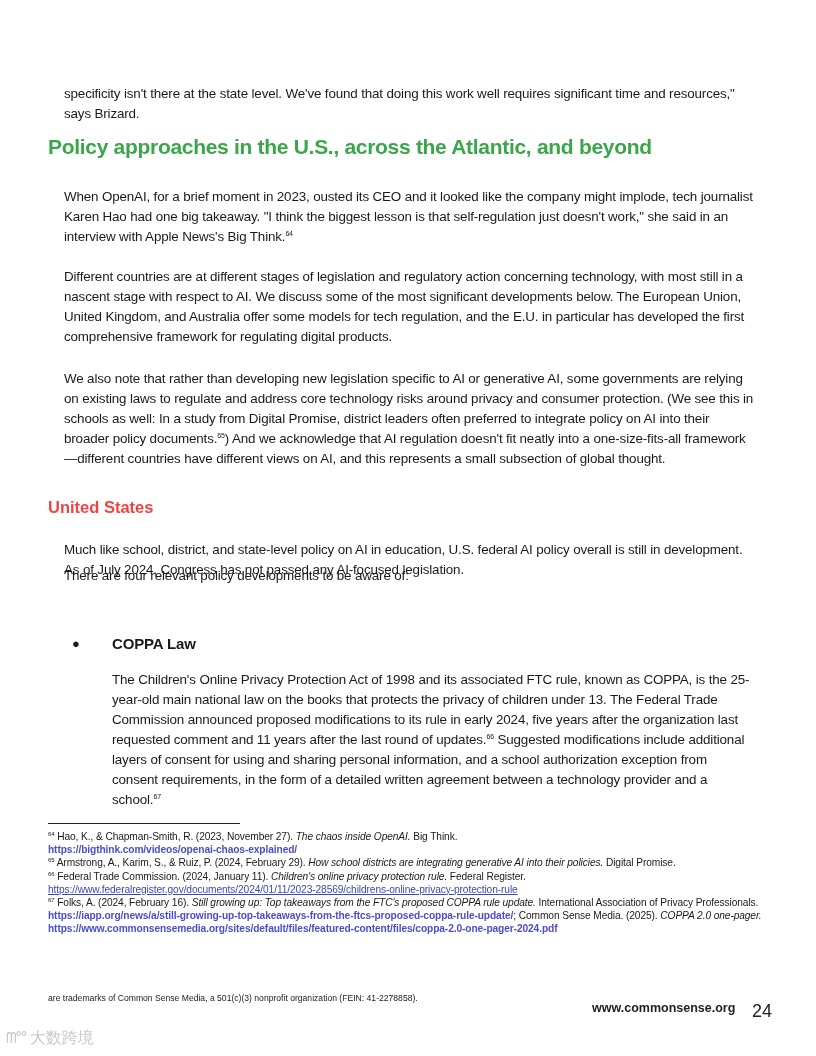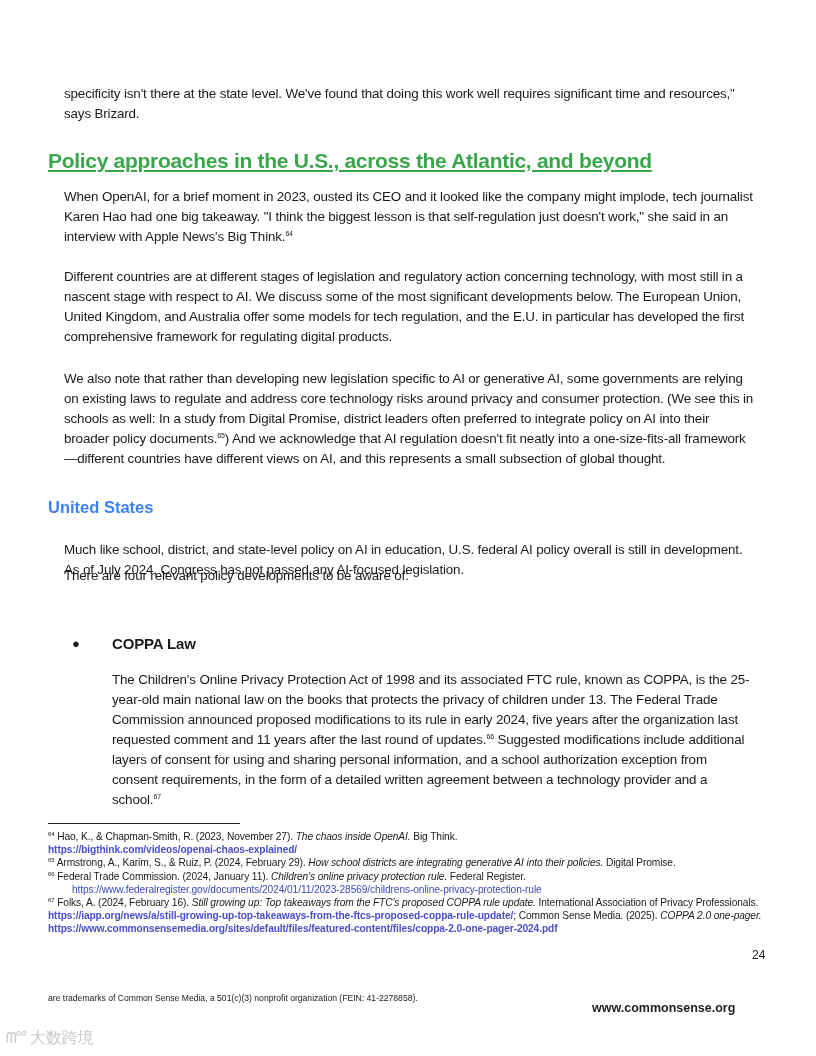--- a/index.html
+++ b/index.html
@@ -6,48 +6,47 @@
     body {
       width: 816px; height: 1056px; position: relative; overflow: hidden;
       font-family: "Liberation Sans", "DejaVu Sans", sans-serif;
       color: #1a1a1a;
     }
     .page { position: absolute; left: 48px; top: 0; width: 722px; }
     p { margin: 16px; font-size: 13.4px; line-height: 20px; letter-spacing: -0.15px; }
     sup { font-size: 7px; line-height: 0; vertical-align: 5px; }
     .p-intro { position: absolute; top: 68px; }
     .h2 {
-      position: absolute; top: 148px; margin: 0;
+      position: absolute; top: 134px; margin: 0;
       font-size: 21px; font-weight: bold; color: #3aa64a; letter-spacing: -0.3px;
       line-height: 26px;
-      text-decoration: underline;
     }
     .p1 { position: absolute; top: 171px; }
     .p2 { position: absolute; top: 251px; }
     .p3 { position: absolute; top: 353px; }
     .h3 {
       position: absolute; top: 496px; margin: 0;
-      font-size: 16.5px; font-weight: bold; color: #3b82f6; line-height: 22px;
+      font-size: 16.5px; font-weight: bold; color: #ef4444; line-height: 22px;
     }
     .p4 { position: absolute; top: 524px; }
     .p5 { position: absolute; top: 550px; }
     .bullet-list { position: absolute; top: 618px; left: 0; margin: 0; padding: 0; list-style: none; width: 722px; }
     .bullet-item { position: relative; padding-left: 48px; }
     .bullet-dot { position: absolute; left: 24px; top: 0; font-size: 13px; line-height: 20px; }
     .bullet-title { font-weight: bold; font-size: 15px; line-height: 20px; }
     .footnote-rule { position: absolute; top: 823px; left: 0; width: 192px; height: 0; border-top: 1px solid #222; }
     .footnotes { position: absolute; top: 830px; left: 0; width: 722px; }
     .fn { font-size: 10.2px; line-height: 13.2px; letter-spacing: -0.1px; color: #1a1a1a; }
     .fn sup { font-size: 6px; vertical-align: 4px; }
     .fn i { font-style: italic; }
     .fn a { color: #4a4fc9; text-decoration: none; font-weight: bold; }
-    .fn a.ul { font-weight: normal; color: #3a49b8; margin-left: 24px; }
+    .fn a.ul { text-decoration: underline; font-weight: normal; color: #3a49b8; }
     .footer-left { position: absolute; top: 993px; left: 0; font-size: 8.6px; line-height: 11px; color: #222; }
     .footer-url { position: absolute; top: 1001px; left: 544px; font-size: 12.5px; font-weight: bold; color: #222; }
-    .footer-page { position: absolute; top: 948px; left: 704px; font-size: 12px; color: #222; }
+    .footer-page { position: absolute; top: 1001px; left: 704px; font-size: 18px; color: #222; }
     .watermark {
       position: absolute; left: 6px; top: 1026px; height: 24px;
       display: flex; align-items: center; gap: 4px; color: #c9c9c9;
       font-size: 16px; font-family: "DejaVu Sans", sans-serif;
     }
     .watermark .wm-logo { font-size: 15px; letter-spacing: -2px; }
   </style>
 </head>
 <body>
 

